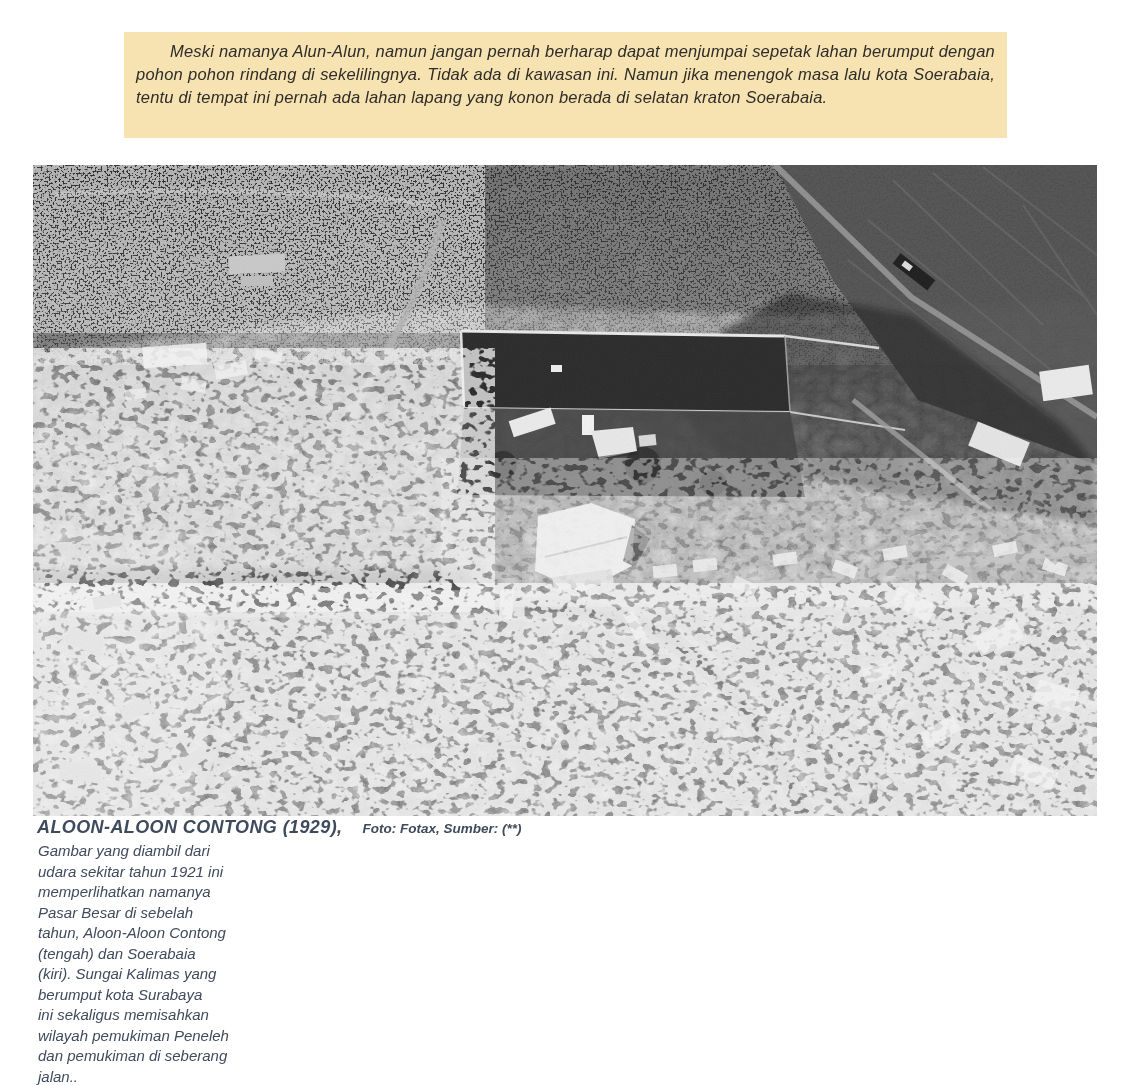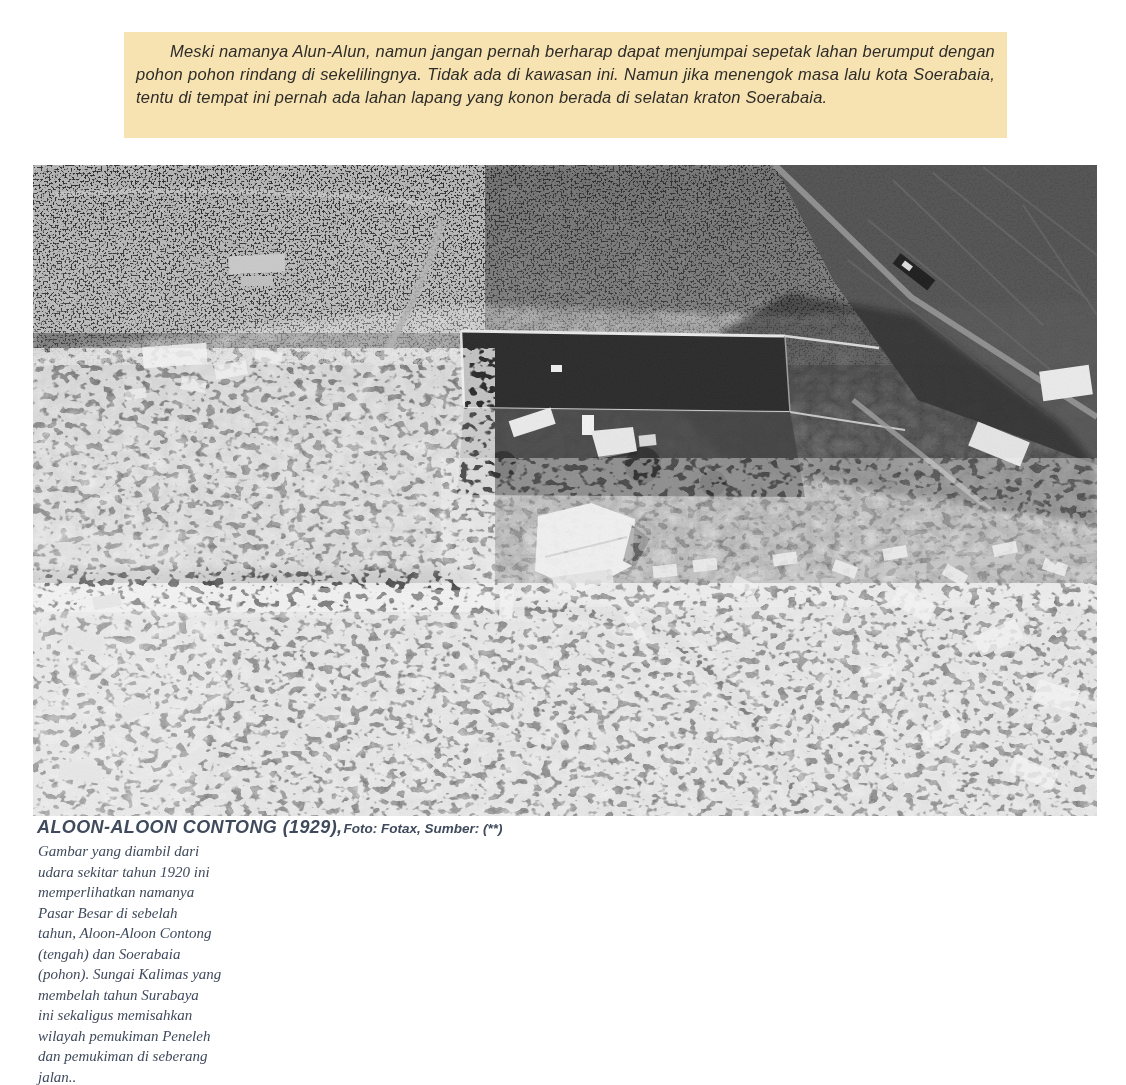--- a/index.html
+++ b/index.html
@@ -18,26 +18,26 @@
   .photo-wrap{
     position:absolute;left:33px;top:165px;width:1064px;height:651px;
     background:#6f6f6f;
   }
   .photo-wrap svg{display:block;}
   .caption-line{
     position:absolute;left:37px;top:817px;color:#3f4a5c;font-style:italic;
     white-space:nowrap;
   }
   .caption-title{font-size:18px;letter-spacing:.4px;font-weight:bold;}
-  .caption-credit{font-size:13.5px;font-weight:bold;margin-left:1px;}
+  .caption-credit{font-size:13.5px;font-weight:bold;margin-left:20px;}
   .desc{
     position:absolute;left:38px;top:841px;width:230px;color:#3f4a5c;
     font-style:italic;font-size:15px;line-height:20.5px;
   }
-  .desc-line{white-space:nowrap;font-family:Liberation Serif, serif;}
+  .desc-line{white-space:nowrap;}
 </style>
 </head>
 <body>
 
 <div class="page">
 
   <div class="intro-box">
     <p class="intro-text">Meski namanya Alun-Alun, namun jangan pernah berharap dapat menjumpai sepetak lahan berumput dengan pohon pohon rindang di sekelilingnya. Tidak ada di kawasan ini. Namun jika menengok masa lalu kota Soerabaia, tentu di tempat ini pernah ada lahan lapang yang konon berada di selatan kraton Soerabaia.</p>
   </div>
 
@@ -216,26 +216,26 @@
       <rect width="1064" height="651" filter="url(#grain)" opacity="0.13"></rect>
     </svg>
   </div>
 
   <div class="caption-line">
     <span class="caption-title">ALOON-ALOON CONTONG (1929),</span><span class="caption-credit">Foto: Fotax, Sumber: (**)</span>
   </div>
 
   <div class="desc">
       <div class="desc-line">Gambar yang diambil dari</div>
-      <div class="desc-line">udara sekitar tahun 1920 ini</div>
+      <div class="desc-line">udara sekitar tahun 1921 ini</div>
       <div class="desc-line">memperlihatkan namanya</div>
       <div class="desc-line">Pasar Besar di sebelah</div>
       <div class="desc-line">tahun, Aloon-Aloon Contong</div>
       <div class="desc-line">(tengah) dan Soerabaia</div>
-      <div class="desc-line">(pohon). Sungai Kalimas yang</div>
-      <div class="desc-line">membelah tahun Surabaya</div>
+      <div class="desc-line">(kiri). Sungai Kalimas yang</div>
+      <div class="desc-line">berumput kota Surabaya</div>
       <div class="desc-line">ini sekaligus memisahkan</div>
       <div class="desc-line">wilayah pemukiman Peneleh</div>
       <div class="desc-line">dan pemukiman di seberang</div>
       <div class="desc-line">jalan..</div>
     </div>
 
 </div>
 
 </body></html>

